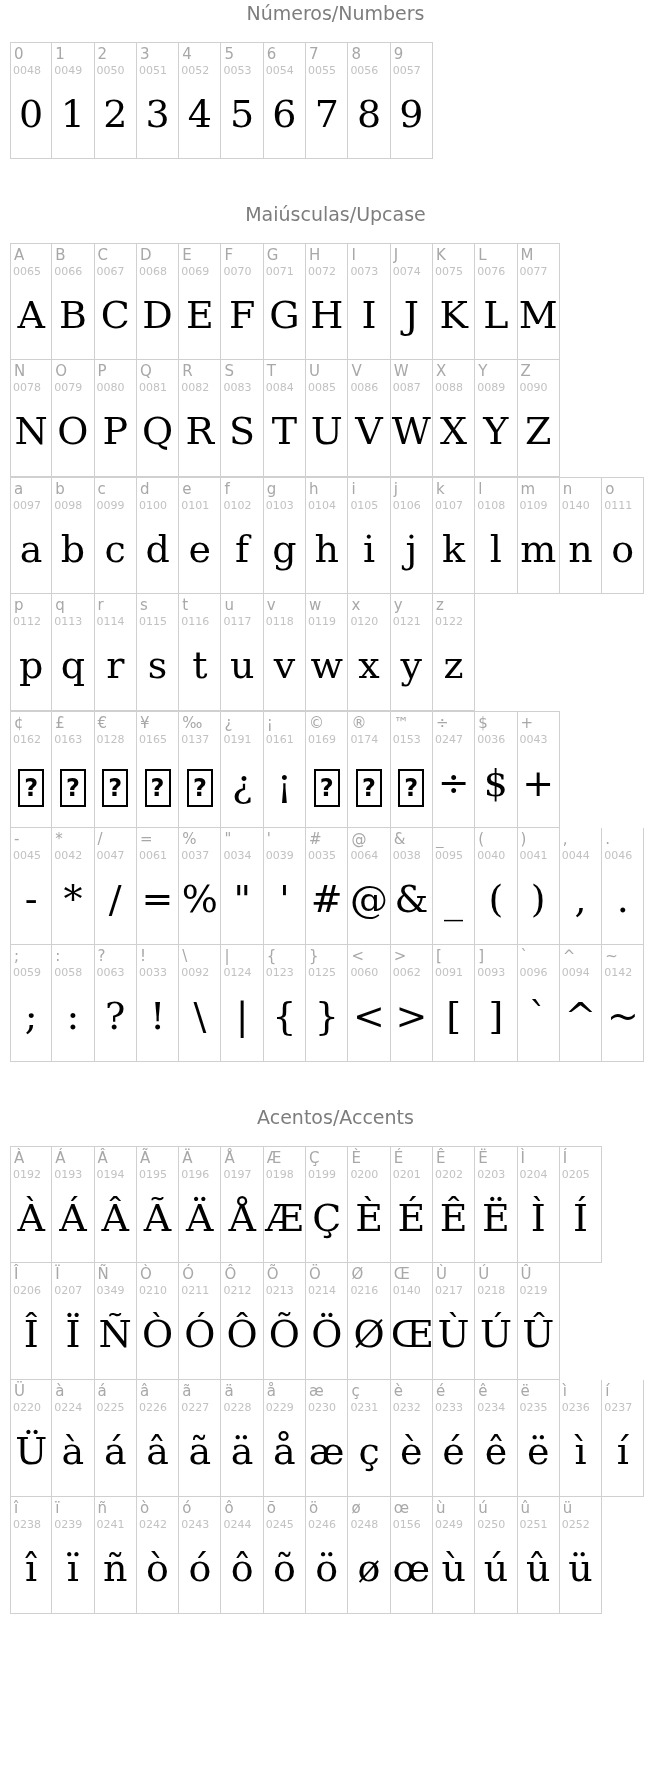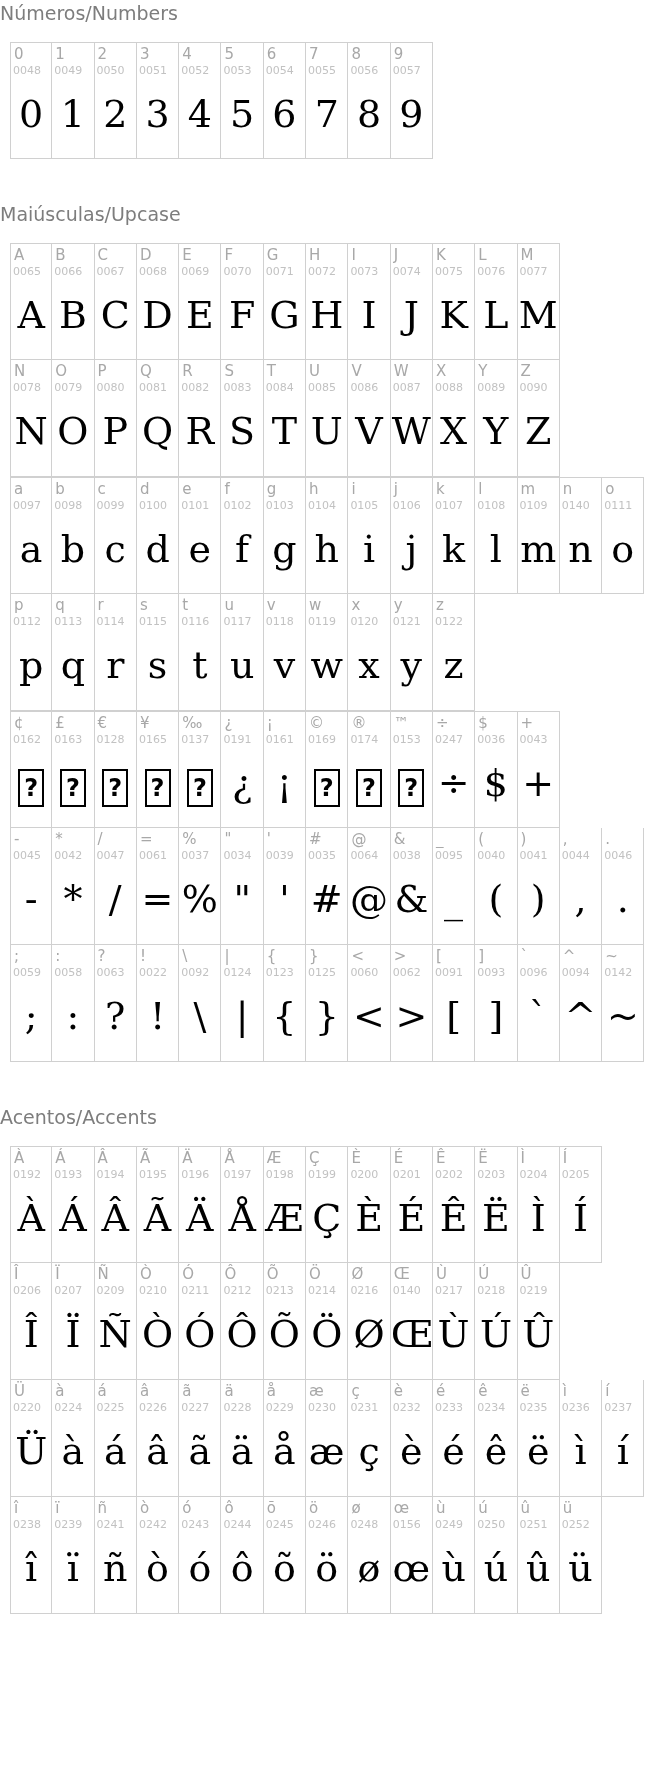--- a/index.html
+++ b/index.html
@@ -7,21 +7,21 @@
     --glyph:#000000; --border:#d0d0d0; --bg:#ffffff;
   }
   *{margin:0;padding:0;box-sizing:border-box;}
   html,body{background:var(--bg);}
   body{
     width:661px;height:1770px;overflow:hidden;
     font-family:"DejaVu Sans","Liberation Sans",sans-serif;
   }
   h2.section-title{
     color:var(--heading);font-size:19px;font-weight:400;
-    margin:44px 0 18px 0;letter-spacing:0;
+    margin:44px 0 18px 10px;letter-spacing:0;text-align:center;
   }
   section.charmap-section:first-child h2.section-title{margin-top:2px;}
   .charmap{margin-left:10px;}
   .row{display:flex;width:max-content;}
   .cell{
     width:42.3px;height:117px;background:#fff;
     border-right:1px solid var(--border);
     border-bottom:1px solid var(--border);
   }
   .cell:first-child{border-left:1px solid var(--border);}
@@ -540,21 +540,21 @@
             <span class="code">0058</span>
             <div class="glyph">:</div>
           </div>
           <div class="cell">
             <span class="ref">?</span>
             <span class="code">0063</span>
             <div class="glyph">?</div>
           </div>
           <div class="cell">
             <span class="ref">!</span>
-            <span class="code">0022</span>
+            <span class="code">0033</span>
             <div class="glyph">!</div>
           </div>
           <div class="cell">
             <span class="ref">\</span>
             <span class="code">0092</span>
             <div class="glyph">\</div>
           </div>
           <div class="cell">
             <span class="ref">|</span>
             <span class="code">0124</span>
@@ -689,21 +689,21 @@
             <span class="code">0206</span>
             <div class="glyph">Î</div>
           </div>
           <div class="cell">
             <span class="ref">Ï</span>
             <span class="code">0207</span>
             <div class="glyph">Ï</div>
           </div>
           <div class="cell">
             <span class="ref">Ñ</span>
-            <span class="code">0209</span>
+            <span class="code">0349</span>
             <div class="glyph">Ñ</div>
           </div>
           <div class="cell">
             <span class="ref">Ò</span>
             <span class="code">0210</span>
             <div class="glyph">Ò</div>
           </div>
           <div class="cell">
             <span class="ref">Ó</span>
             <span class="code">0211</span>

